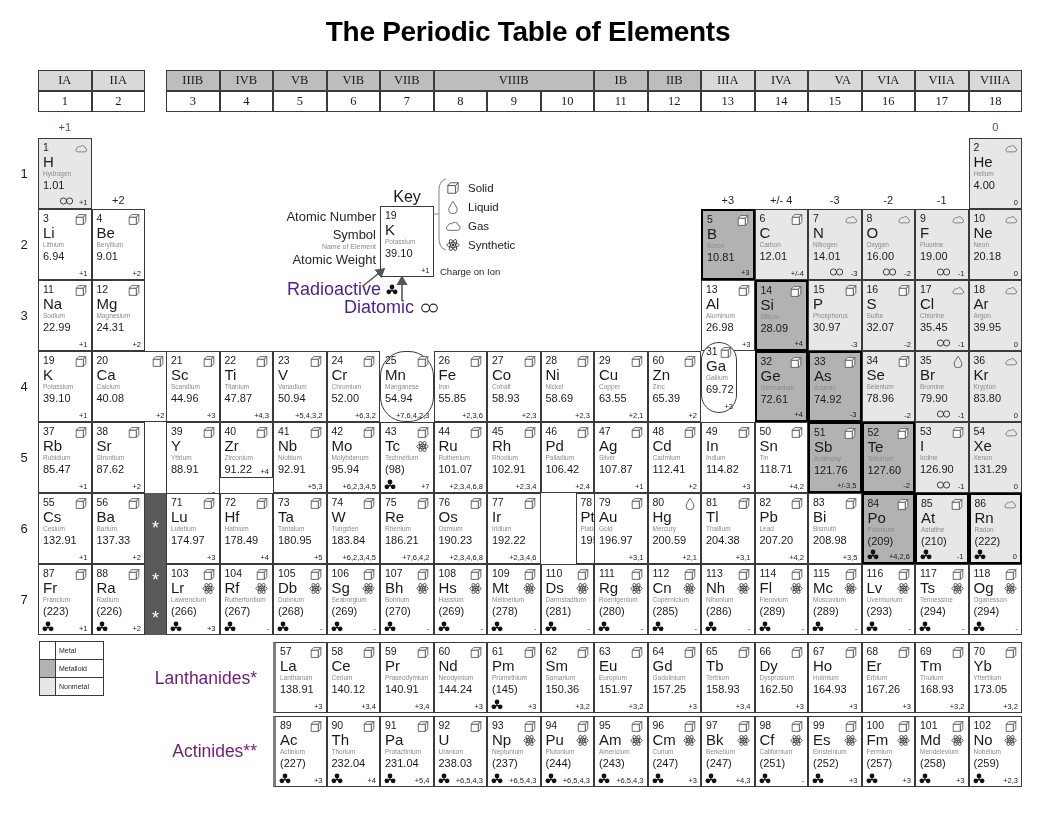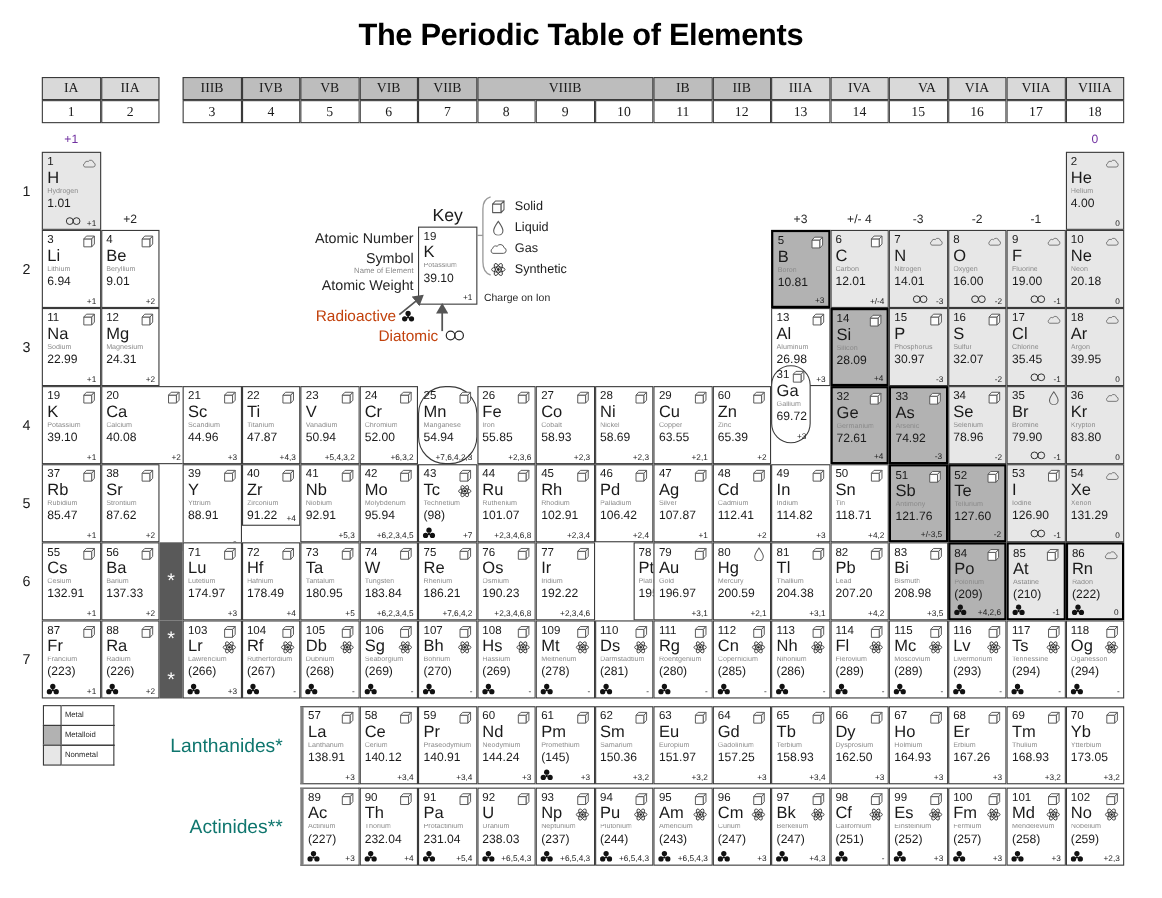--- a/index.html
+++ b/index.html
@@ -34,29 +34,29 @@
   .marker.two{flex-direction:column;justify-content:space-between;padding:6px 0}
   .key-title{left:380px;top:188px;width:54px;text-align:center;font-size:16px}
   .key-lbl{left:210px;width:166px;text-align:right;font-size:13px;color:#262626}
   .key-lbl.small{font-size:7px;color:#8a8a8a}
   .key-sample{border-width:1.5px !important}
   .state-row{display:flex;align-items:center;gap:6px;height:15px}
   .st-ic{width:18px;height:14px;display:flex;align-items:center;justify-content:center}
   .st-ic svg{width:100%;height:100%}
   .st-lab{font-size:11.5px}
   .coi{font-size:9.5px;color:#262626}
-  .rad-lab,.dia-lab{display:flex;align-items:center;font-size:14px;color:#c2410c}
+  .rad-lab,.dia-lab{display:flex;align-items:center;font-size:18px;color:#4c1d95}
   .rad-lab .icon,.dia-lab .icon{display:inline-block}
   .lg-row{display:flex}
   .lg-row + .lg-row{margin-top:-1px}
   .lg-sw{width:17px;height:19px;border:1px solid #3a3a3a;background:#fff}
   .lg-sw.metalloid{background:#b2b2b2}
   .lg-sw.nonmetal{background:#e7e7e7}
   .lg-lab{width:48px;height:19px;border:1px solid #3a3a3a;border-left:none;font-size:7px;display:flex;align-items:center;padding-left:3px;color:#262626}
-  .series-lab{left:40px;width:217px;text-align:right;font-size:17.5px;color:#0f766e}
+  .series-lab{left:40px;width:217px;text-align:right;font-size:17.5px;color:#701a75}
   #key-annot{position:absolute;left:0;top:0;pointer-events:none}
 </style>
 </head>
 <body>
 
 <div class="title">The Periodic Table of Elements</div>
 
 <div id="board">
     <div class="ghead light" style="left: 38px; top: 70px; width: 53.5px; height: 21px;">
       <span>IA</span>
@@ -670,21 +670,21 @@
             <path d="M2.2 4.2 L4.6 1.6 h7.2 L9.4 4.2 z"></path>
             <path d="M9.4 4.2 L11.8 1.6 V8.8 L9.4 11.4 z"></path>
           </g>
         </svg>
       </span>
       <span class="sym">Zn</span>
       <span class="name">Zinc</span>
       <span class="wt">65.39</span>
       <span class="chg">+2</span>
     </div>
-    <div class="cell metal" style="left: 701px; top: 332px; width: 36px; height: 71px; border-radius: 22px;">
+    <div class="cell metal" style="left: 701px; top: 342px; width: 36px; height: 71px; border-radius: 22px;">
       <span class="num">31</span>
       <span class="icon state">
         <svg viewBox="0 0 14 13">
           <g fill="#fdfdfd" stroke="#5a5a5a" stroke-width="0.9" stroke-linejoin="round">
             <path d="M2.2 4.2 h7.2 v7.2 h-7.2 z"></path>
             <path d="M2.2 4.2 L4.6 1.6 h7.2 L9.4 4.2 z"></path>
             <path d="M9.4 4.2 L11.8 1.6 V8.8 L9.4 11.4 z"></path>
           </g>
         </svg>
       </span>

